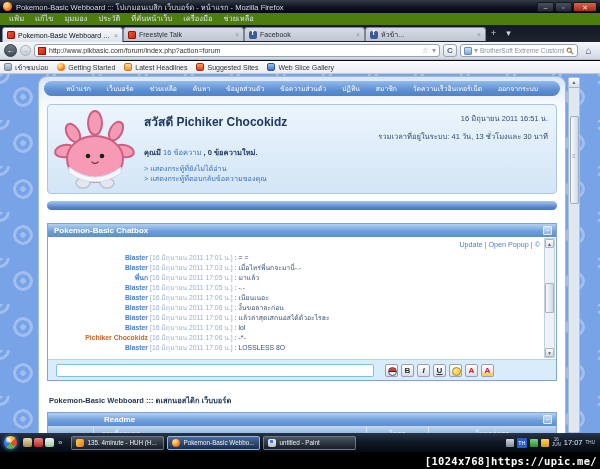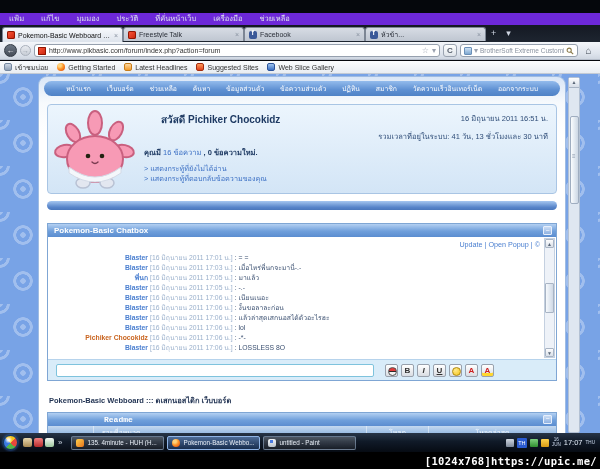--- a/index.html
+++ b/index.html
@@ -13,22 +13,22 @@
     background:linear-gradient(#333b49,#10141c 55%,#05070c);display:flex;align-items:center;
     padding:0 3px;color:#d6dce8;font-size:7.5px;white-space:nowrap;}
   .fx-orb{width:9px;height:9px;border-radius:50%;margin-right:4px;flex:0 0 auto;
     background:radial-gradient(circle at 35% 30%,#ffd27a 0 20%,#ff9a2e 45%,#e95e10 80%);}
   .titlebar .title{overflow:hidden;text-overflow:ellipsis;flex:1;}
   .win-controls{display:flex;gap:1px;margin-left:4px;}
   .wc{width:17px;height:10px;font-size:6.5px;line-height:9px;text-align:center;color:#cfd5df;
     background:linear-gradient(#4a515e,#23272f);border:1px solid #14181f;border-radius:2px;}
   .wc.close{width:24px;background:linear-gradient(#e1604c,#a32a1d);color:#fff;}
 
-  .menubar{position:absolute;left:0;top:13px;right:0;height:12px;background:#6d28d9;
-    display:flex;align-items:center;padding-left:4px;gap:7px;font-family:Liberation Serif, serif;}
+  .menubar{position:absolute;left:0;top:13px;right:0;height:12px;background:#4d7c0f;
+    display:flex;align-items:center;padding-left:4px;gap:1px;font-family:Liberation Serif, serif;}
   .menu-item{color:#dde3ee;font-size:7.5px;padding:0 5px;line-height:12px;}
 
   .tabbar{position:absolute;left:0;top:25px;right:0;height:17px;
     background:linear-gradient(#141923,#1e2530);display:flex;align-items:flex-end;padding-left:2px;}
   .tabs{display:flex;height:15px;}
   .tab{width:121px;height:14px;display:flex;align-items:center;gap:3px;padding:0 4px;
     background:linear-gradient(#d7dce4,#bfc6d1);border:1px solid #7d8694;border-bottom:none;
     border-radius:3px 3px 0 0;font-size:7px;color:#2a2f38;overflow:hidden;}
   .tab.active{height:15px;background:linear-gradient(#f7f9fc,#dde3ec);color:#111;}
   .tab-label{flex:1;white-space:nowrap;overflow:hidden;text-overflow:ellipsis;}
@@ -85,21 +85,21 @@
     border-radius:9px 9px 0 0;border:1px solid #9fbce2;border-bottom:none;overflow:hidden;}
 
   .forum-nav{margin:4px 5px 0;height:15px;border-radius:8px;
     background:linear-gradient(#93bbec,#5d8fd2 60%,#4f82c6);
     display:flex;align-items:center;justify-content:space-around;padding:0 14px;}
   .fnav-item{color:#fff;font-size:6.8px;white-space:nowrap;}
 
   .welcome{position:relative;margin:8px 8px 0;height:90px;border:1px solid #a9c5e4;border-radius:4px;
     background:linear-gradient(#ecf5fd,#d3e5f6);}
   .mascot{position:absolute;left:4px;top:4px;}
-  .w-greet{position:absolute;left:96px;top:7px;font-size:10px;color:#1e3a63;font-weight:bold;margin-left:17px;}
+  .w-greet{position:absolute;left:96px;top:7px;font-size:12px;color:#1e3a63;font-weight:bold;}
   .w-date{position:absolute;right:8px;top:7px;font-size:7.5px;color:#2f4d78;}
   .w-session{position:absolute;right:8px;top:25px;font-size:7.5px;color:#2f4d78;}
   .w-msgs{position:absolute;left:96px;top:41px;font-size:7.5px;color:#1e3a63;font-weight:bold;}
   .w-msgs .lnk{color:#3b6fc4;font-weight:normal;}
   .w-link{position:absolute;left:96px;font-size:7.2px;color:#3b6fc4;}
   .w-link1{top:58px;} .w-link2{top:68px;}
 
   .sep-bar{margin:7px 8px 0;height:9px;border-radius:5px;
     background:linear-gradient(#a5c6f0,#5784c9 70%,#4a77bc);}
 
@@ -134,21 +134,21 @@
     background:linear-gradient(#e23b3b 45%,#2b2b2b 45% 55%,#f4f4f4 55%);border:1px solid #555;}
   .cbtn.italic{font-style:italic;}
   .cbtn.underline{text-decoration:underline;}
   .cbtn.smiley::after{content:"";position:absolute;left:2px;top:2px;width:7px;height:7px;border-radius:50%;
     background:radial-gradient(circle at 35% 30%,#ffe98a,#f5c518);border:1px solid #b08a10;}
   .cbtn.font-color{color:#cc1f1f;}
   .cbtn.highlight-color{color:#cc1f1f;box-shadow:inset 0 -3px 0 #ffd72e;}
 
   .board-title{margin:13px 0 0 10px;font-size:7.5px;font-weight:bold;color:#1e3050;}
 
-  .readme{margin:6px 8px 16px;border:1px solid #7fa6d4;border-bottom:none;font-family:Liberation Mono, monospace;}
+  .readme{margin:6px 8px 16px;border:1px solid #7fa6d4;border-bottom:none;}
   .readme .panel-title{padding-left:50px;}
   .rm-cols{height:15px;background:linear-gradient(#c4d9f0,#8fb4e0 60%,#86abd8);display:flex;align-items:center;}
   .rm-icon-cell{width:46px;height:100%;border-right:1px solid rgba(255,255,255,.45);}
   .rm-col{color:#f2f7fd;font-size:7px;line-height:15px;}
   .rm-col-0{flex:1;padding-left:8px;}
   .rm-col-1{width:62px;text-align:center;border-left:1px solid rgba(255,255,255,.45);}
   .rm-col-2{width:128px;text-align:center;border-left:1px solid rgba(255,255,255,.45);}
 
   .page-scroll{position:absolute;left:568px;top:3px;width:12px;bottom:0;background:#dfe7f1;
     border:1px solid #b3c1d4;border-radius:2px;}
@@ -196,20 +196,29 @@
   .watermark-bar{position:absolute;left:0;top:452px;right:0;height:17px;background:#000;
     display:flex;align-items:center;justify-content:flex-end;padding-right:3px;}
   .watermark{color:#fff;font-family:"DejaVu Sans Mono","Liberation Mono",monospace;
     font-size:10.5px;font-weight:bold;letter-spacing:.3px;}
 </style>
 </head>
 <body>
 
 <div class="screen">
 
+  <div class="titlebar">
+    <span class="fx-orb"></span>
+    <span class="title">Pokemon-Basic Webboard ::: โปเกมอนเบสิก เว็บบอร์ด - หน้าแรก - Mozilla Firefox</span>
+    <span class="win-controls">
+      <span class="wc">–</span>
+      <span class="wc">▫</span>
+      <span class="wc close">✕</span>
+    </span>
+  </div>
 
   <div class="menubar">
       <span class="menu-item">แฟ้ม</span>
       <span class="menu-item">แก้ไข</span>
       <span class="menu-item">มุมมอง</span>
       <span class="menu-item">ประวัติ</span>
       <span class="menu-item">ที่คั่นหน้าเว็บ</span>
       <span class="menu-item">เครื่องมือ</span>
       <span class="menu-item">ช่วยเหลือ</span>
     </div>

